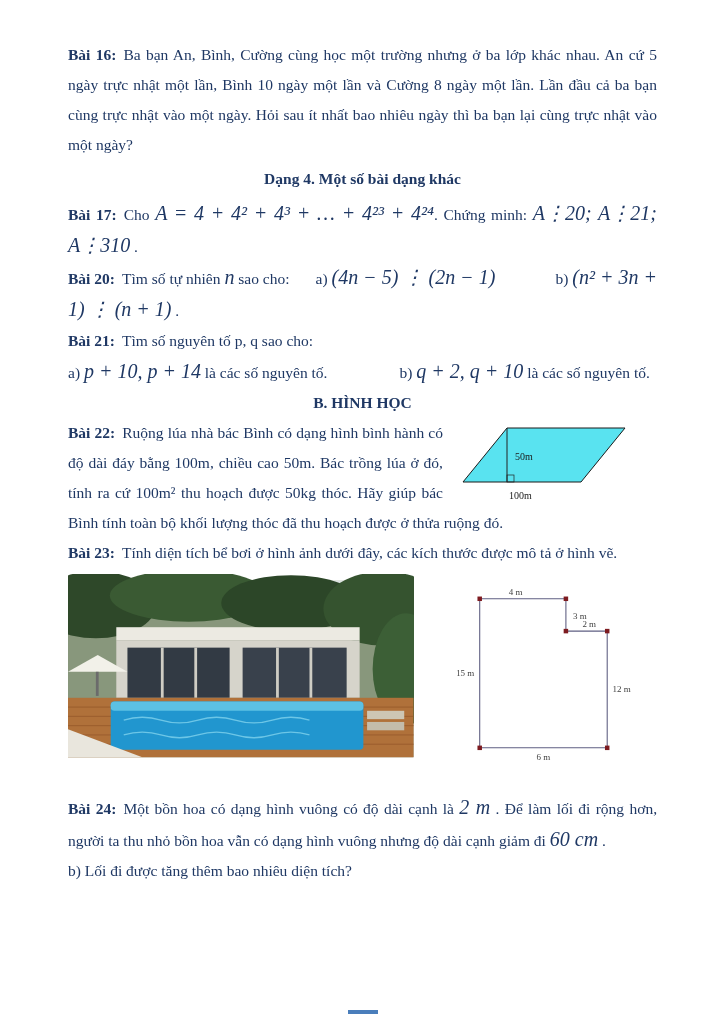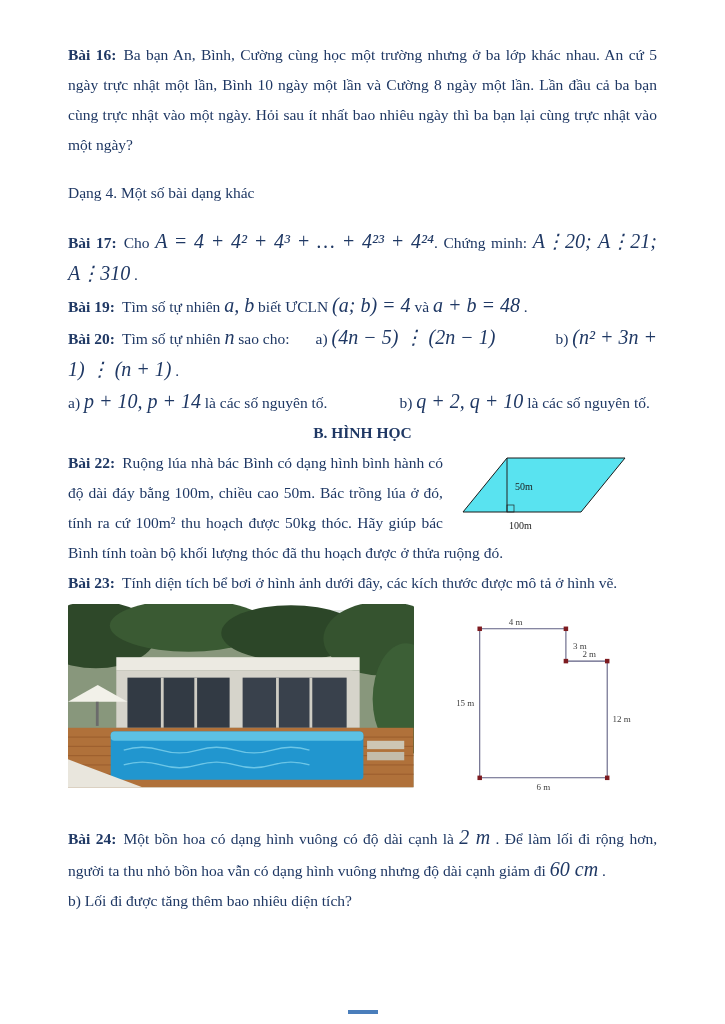--- a/index.html
+++ b/index.html
@@ -9,21 +9,21 @@
     padding: 40px 68px 30px 68px;
     position: relative;
     font-family: "Liberation Serif", "DejaVu Serif", serif;
     font-size: 15.5px; line-height: 30px;
     color: #1f3864;
     background: #ffffff;
   }
   p.prob { margin: 0; text-align: justify; }
   .plabel { font-weight: 700; margin-right: 7px; }
   .sub { margin-left: 62px; text-align: left; }
-  .center-head { margin: 18px 0; text-align: left; font-weight: 400; }
+  .center-head { margin: 4px 0; text-align: center; font-weight: 700; }
   .section-head { margin: 0; font-weight: 700; text-align: center; }
   .math { font-style: italic; font-size: 20px; }
   .gap-sm { display: inline-block; width: 26px; }
   .gap-lg { display: inline-block; width: 60px; }
   .gap-xl { display: inline-block; width: 72px; }
   .just-last { text-align: justify; text-align-last: justify; }
   .clear { clear: both; }
   .fig-right { float: right; width: 200px; margin: 2px 0 0 14px; }
   .fig-right svg { display: block; width: 200px; height: 86px; }
   .images-row { display: flex; gap: 28px; align-items: flex-start; margin: 6px 0 18px 0; justify-content: flex-end; }
@@ -45,28 +45,28 @@
     <span class="plabel">Bài 16:</span><span><span>Ba bạn An, Bình, Cường cùng học một trường nhưng ở ba lớp khác nhau. An cứ 5 ngày trực nhật một lần, Bình 10 ngày một lần và Cường 8 ngày một lần. Lần đầu cả ba bạn cùng trực nhật vào một ngày. Hỏi sau ít nhất bao nhiêu ngày thì ba bạn lại cùng trực nhật vào một ngày?</span></span>
   </p>
 
   <p class="center-head">Dạng 4. Một số bài dạng khác</p>
 
   <p class="prob">
     <span class="plabel">Bài 17:</span><span><span>Cho </span><span class="math">A = 4 + 4² + 4³ + … + 4²³ + 4²⁴</span><span>. Chứng minh: </span><span class="math">A⋮20;  A⋮21;  A⋮310</span><span> .</span></span>
   </p>
 
 
-  <p class="prob">
-    <span class="plabel">Bài 19:</span><span><span>Tìm số tự nhiên </span><span class="math">a, b</span><span> biết ƯCLN </span><span class="math">(a; b) = 4</span><span> và </span><span class="math">a + b = 48</span><span> .</span></span>
-  </p>
 
   <p class="prob">
     <span class="plabel">Bài 20:</span><span><span>Tìm số tự nhiên </span><span class="math">n</span><span> sao cho:</span><span class="gap-sm"></span><span>a) </span><span class="math">(4n − 5) ⋮ (2n − 1)</span><span class="gap-lg"></span><span>b) </span><span class="math">(n² + 3n + 1) ⋮ (n + 1)</span><span> .</span></span>
   </p>
 
+  <p class="prob">
+    <span class="plabel">Bài 21:</span><span><span>Tìm số nguyên tố p, q sao cho:</span></span>
+  </p>
   <p class="prob sub"><span>a) </span><span class="math">p + 10, p + 14</span><span> là các số nguyên tố.</span><span class="gap-xl"></span><span>b) </span><span class="math">q + 2, q + 10</span><span> là các số nguyên tố.</span></p>
 
   <p class="section-head">B. HÌNH HỌC</p>
 
   <div class="prob" style="text-align:justify;">
     <span class="fig-right">
       <svg viewBox="0 0 200 86">
         <polygon points="6,62 124,62 168,8 50,8" stroke="#1a1a1a" stroke-width="1" fill="#59e3f0"></polygon>
         <line x1="50" y1="8" x2="50" y2="62" stroke="#222222" stroke-width="1"></line>
         <rect x="50" y="55" width="7" height="7" fill="none" stroke="#222222" stroke-width="0.7"></rect>

